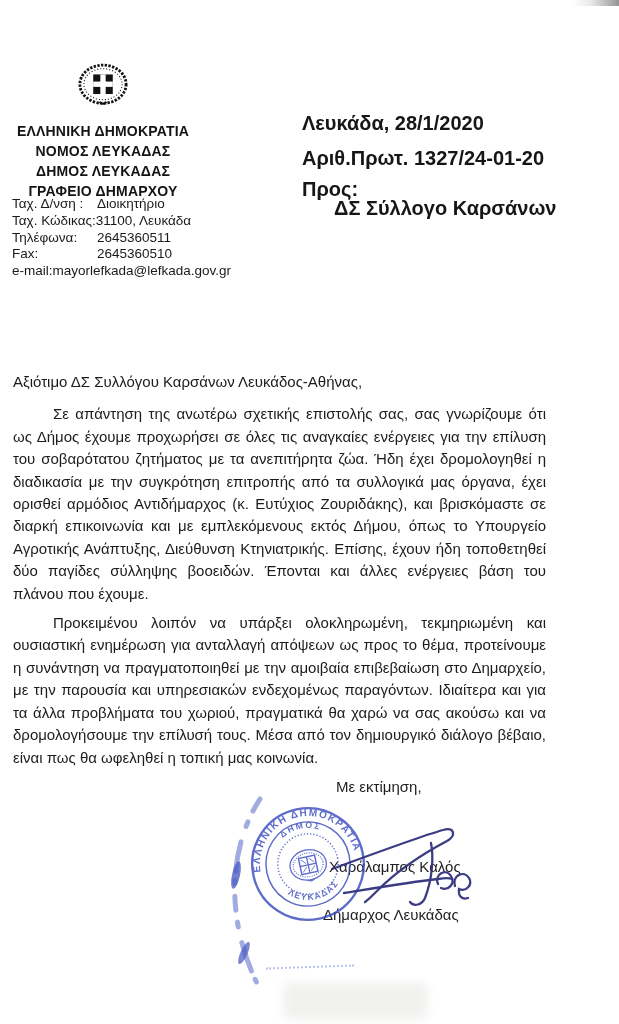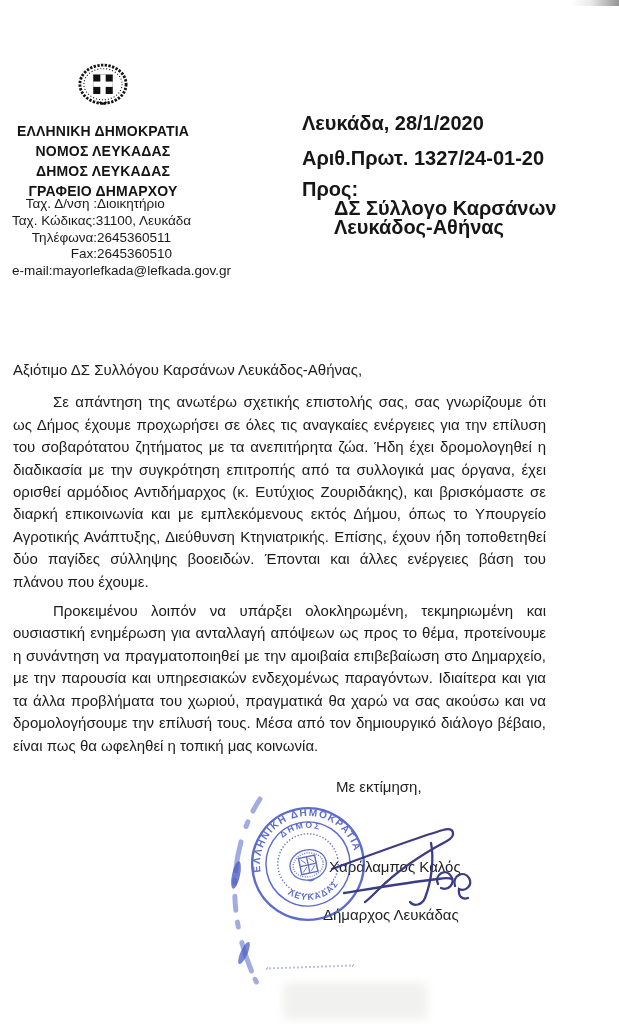--- a/index.html
+++ b/index.html
@@ -22,40 +22,40 @@
     text-align:center;
   }
   .emblem{display:inline-block;}
   .org-line{
     font-size:14px;font-weight:700;line-height:20px;
     letter-spacing:.2px;color:#141414;white-space:nowrap;
   }
   .org-block{margin-top:7px;}
   .contact-block{
     position:absolute;left:12px;top:196px;width:290px;
-    font-size:13.5px;line-height:16.8px;color:#1a1a1a;text-align:right;
+    font-size:13.5px;line-height:16.8px;color:#1a1a1a;text-align:left;
   }
   .contact-row{display:flex;white-space:nowrap;}
   .contact-row .lbl{min-width:85px;}
   .contact-row.no-gap .lbl{min-width:0;}
   
   .meta{
     position:absolute;left:302px;top:114px;width:290px;
     font-size:20px;font-weight:700;color:#161616;
   }
   .meta .m-date{margin:0 0 17px 0;line-height:18px;}
   .meta .m-prot{margin:0 0 13px 0;line-height:18px;}
   .meta .m-pros{line-height:19px;}
   .meta .m-rcpt{line-height:19px;margin-left:32px;}
   
   .body-text{
     position:absolute;left:13px;top:355px;width:533px;
     font-size:15px;line-height:22.4px;color:#1c1c1c;
   }
-  .salutation{margin:4px 0 10px 0;}
+  .salutation{margin:16px 0 10px 0;}
   .body-text p.para{
     margin:0 0 7px 0;
     text-align:justify;
     text-indent:40px;
   }
   
   .valediction{position:absolute;left:336px;top:778px;font-size:15px;}
   .signer-name{position:absolute;left:329px;top:810px;font-size:15px;margin-top:48px;}
   .signer-title{position:absolute;left:323px;top:906px;font-size:15px;}
   
@@ -117,21 +117,20 @@
       <span class="lbl">e-mail:</span>
       <span class="val">mayorlefkada@lefkada.gov.gr</span>
     </div>
   </div>
 
   <div class="meta">
     <div class="m-date">Λευκάδα, 28/1/2020</div>
     <div class="m-prot">Αριθ.Πρωτ. 1327/24-01-20</div>
     <div class="m-pros">Προς:</div>
     <div class="m-rcpt">ΔΣ Σύλλογο Καρσάνων</div>
-    <div class="m-rcpt">Λευκάδος-Αθήνας</div>
   </div>
 
   <div class="body-text">
     <div class="salutation">Αξιότιμο ΔΣ Συλλόγου Καρσάνων Λευκάδος-Αθήνας,</div>
     <p class="para">Σε απάντηση της ανωτέρω σχετικής επιστολής σας, σας γνωρίζουμε ότι ως Δήμος έχουμε προχωρήσει σε όλες τις αναγκαίες ενέργειες για την επίλυση του σοβαρότατου ζητήματος με τα ανεπιτήρητα ζώα.  Ήδη έχει δρομολογηθεί η διαδικασία με την συγκρότηση επιτροπής από τα συλλογικά μας όργανα, έχει ορισθεί αρμόδιος Αντιδήμαρχος (κ. Ευτύχιος  Ζουριδάκης), και βρισκόμαστε σε διαρκή επικοινωνία και με εμπλεκόμενους εκτός Δήμου, όπως το Υπουργείο Αγροτικής Ανάπτυξης, Διεύθυνση Κτηνιατρικής. Επίσης, έχουν ήδη τοποθετηθεί δύο παγίδες σύλληψης βοοειδών. Έπονται και άλλες ενέργειες βάση του πλάνου που έχουμε.</p>
     <p class="para">Προκειμένου λοιπόν να υπάρξει ολοκληρωμένη, τεκμηριωμένη και ουσιαστική ενημέρωση για ανταλλαγή απόψεων ως προς το θέμα, προτείνουμε η συνάντηση να πραγματοποιηθεί με την αμοιβαία επιβεβαίωση στο Δημαρχείο, με την παρουσία και υπηρεσιακών ενδεχομένως παραγόντων. Ιδιαίτερα και για τα άλλα προβλήματα του χωριού, πραγματικά θα χαρώ να σας ακούσω και να δρομολογήσουμε την επίλυσή τους. Μέσα από τον δημιουργικό διάλογο βέβαιο, είναι πως θα ωφεληθεί η τοπική μας κοινωνία.</p>
   </div>
 
   <div class="valediction">Με εκτίμηση,</div>
   <div class="signer-name">Χαράλαμπος Καλός</div>

